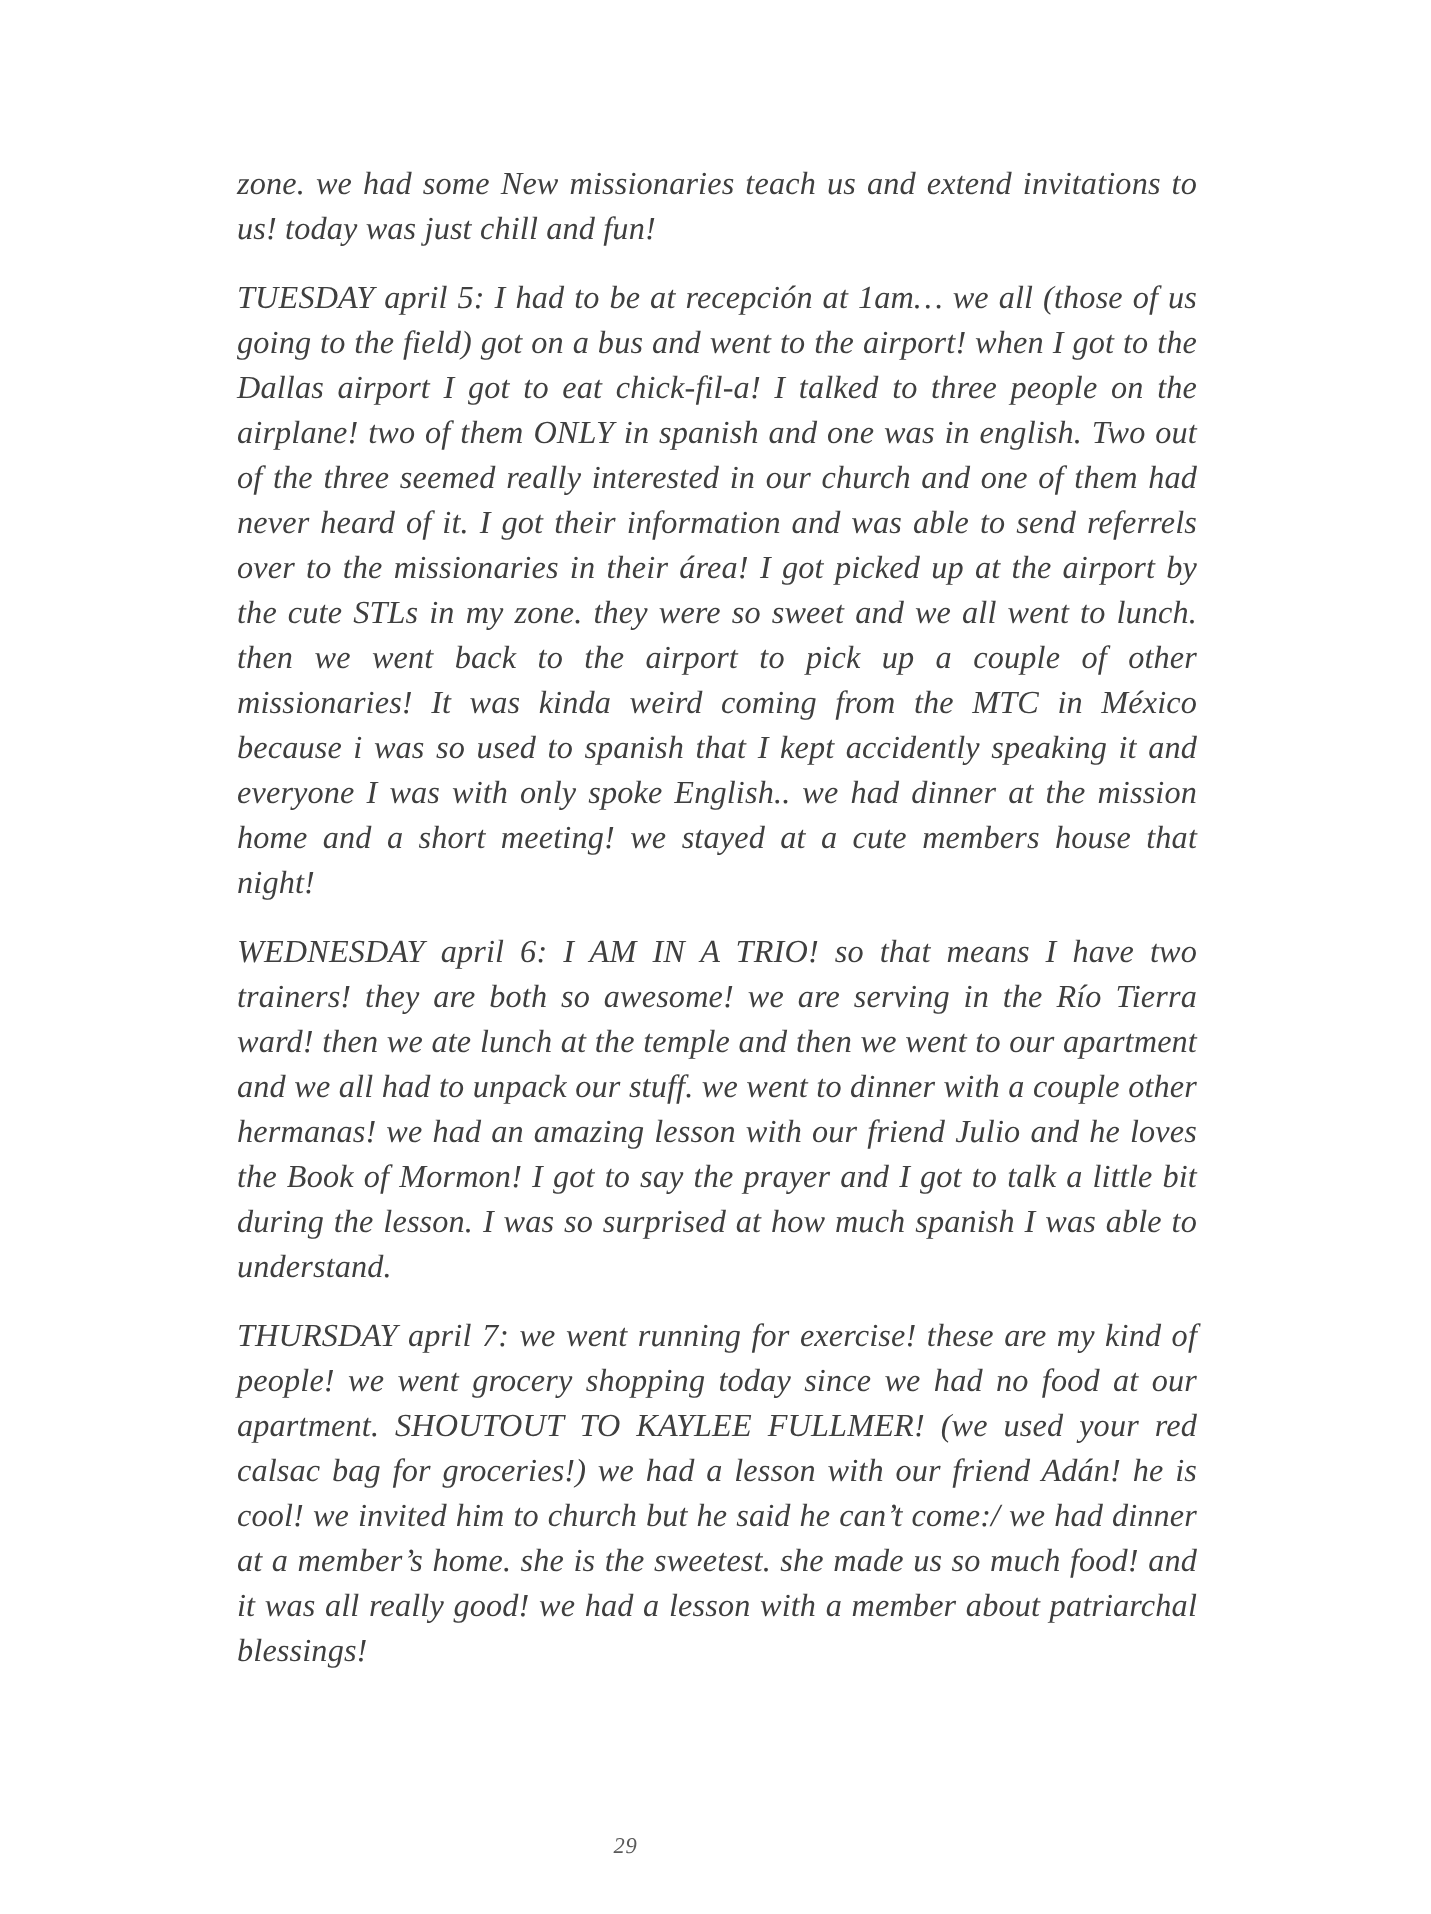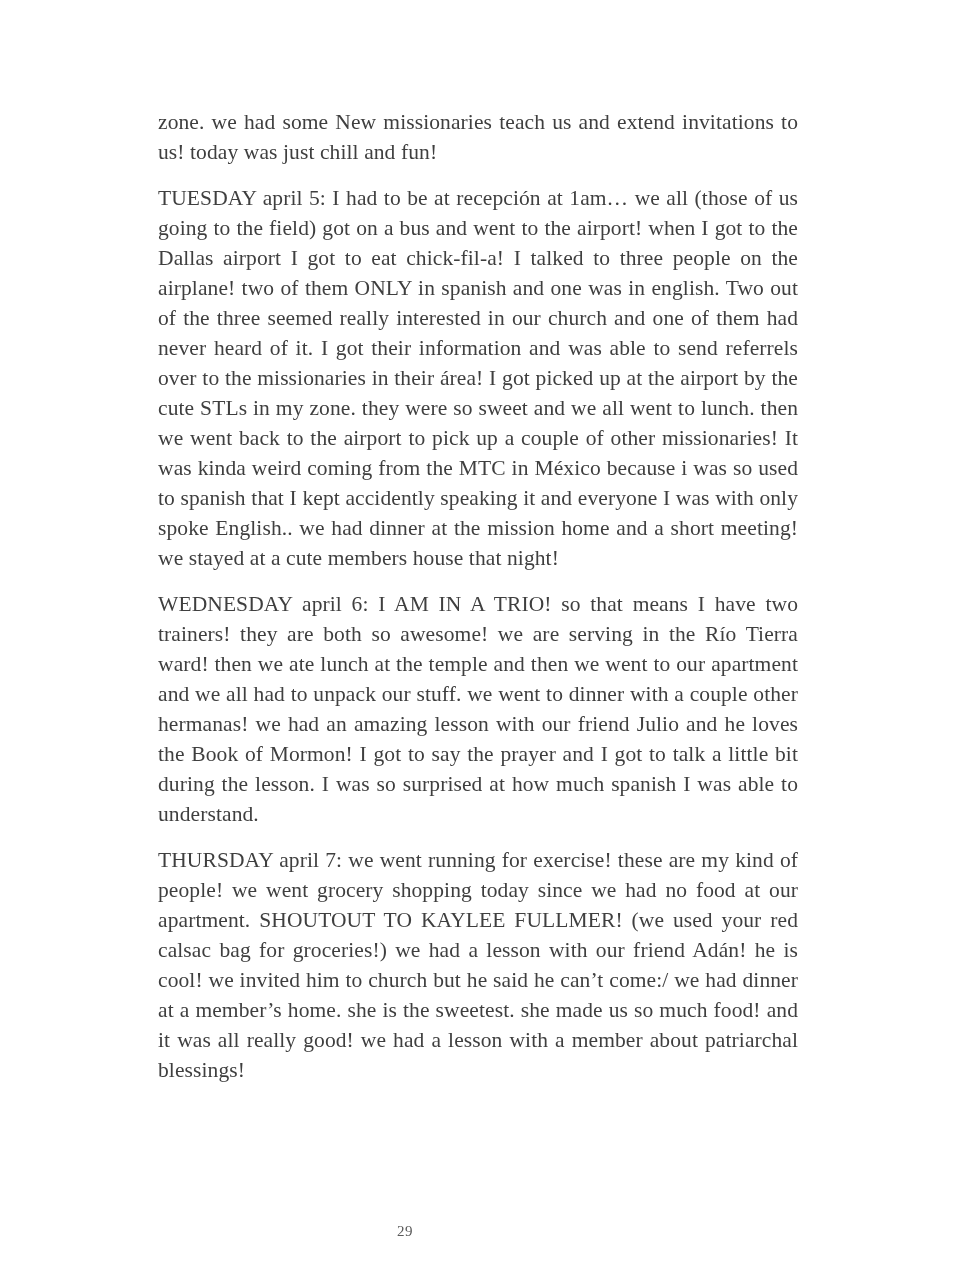--- a/index.html
+++ b/index.html
@@ -9,20 +9,21 @@
   }
   .page {
     position: relative;
     width: 810px;
     height: 1276px;
     background: var(--page-bg, #ffffff);
     font-family: "Liberation Serif", "DejaVu Serif", serif;
     color: var(--text-color, #3f3f3f);
     overflow: hidden;
     box-sizing: border-box;
+    font-style: italic;
   }
   .text-block {
     position: absolute;
     top: 107px;
     left: 158px;
     width: 640px;
   }
   .text-block p {
     margin: 0 0 16px 0;
     font-size: 21.5px;
@@ -30,20 +31,21 @@
     text-align: justify;
     text-justify: inter-word;
     letter-spacing: 0.1px;
   }
   .page-footer {
     position: absolute;
     bottom: 36px;
     left: 0;
     width: 100%;
     text-align: center;
+    padding-left: 12px;
   }
   .page-number {
     font-size: 15px;
     color: var(--page-num-color, #5a5a5a);
     letter-spacing: 0.5px;
   }
 </style>
 </head>
 <body>
 

